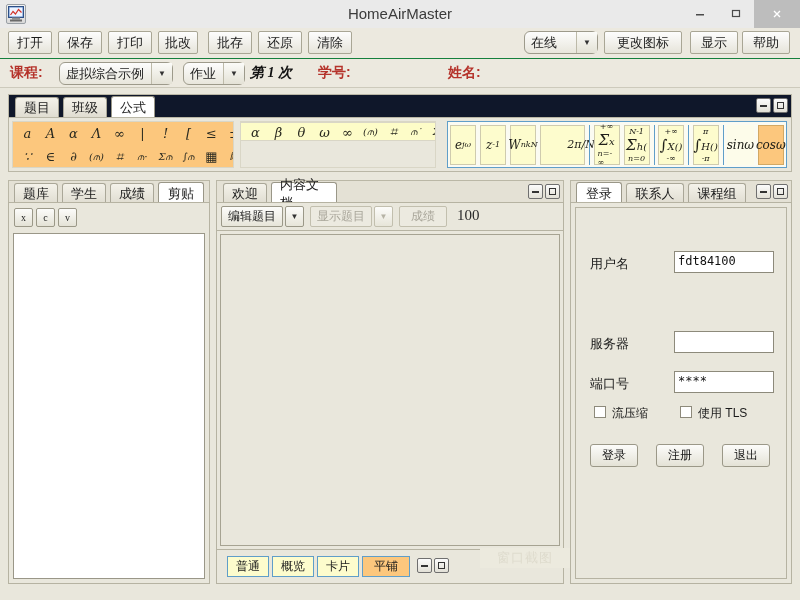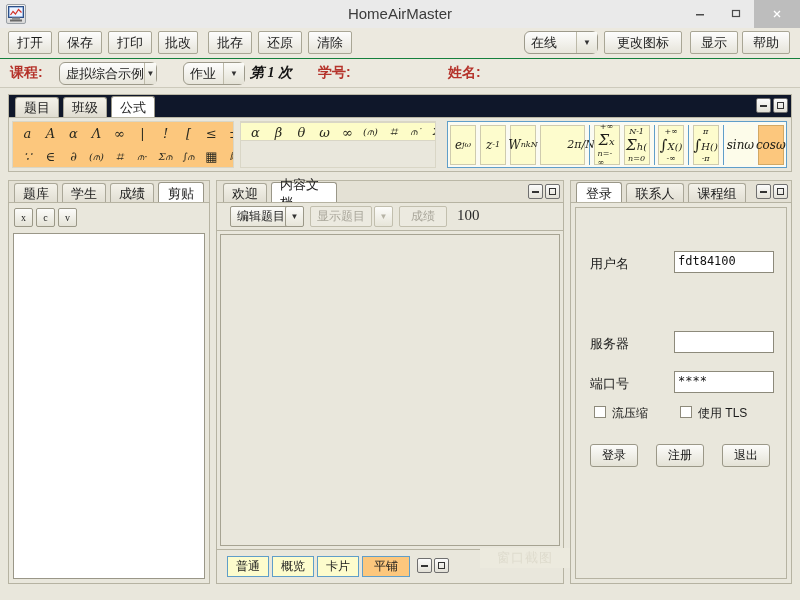--- a/index.html
+++ b/index.html
@@ -328,21 +328,21 @@
       <span class="cb-text">在线</span>
       <span class="cb-arrow">▼</span>
     </div>
     <div class="tb-btn" style="left:604px;width:78px;">更改图标</div>
     <div class="tb-btn" style="left:690px;width:48px;">显示</div>
     <div class="tb-btn" style="left:742px;width:48px;">帮助</div>
   </div>
 
   <div class="courserow">
     <div class="lbl-red" style="left:10px;">课程:</div>
-    <div class="combo" style="left:59px;top:3px;width:98px;">
+    <div class="combo" style="left:59px;top:3px;width:114px;">
       <span class="cb-text">虚拟综合示例</span>
       <span class="cb-arrow">▼</span>
     </div>
     <div class="combo" style="left:183px;top:3px;width:62px;">
       <span class="cb-text">作业</span>
       <span class="cb-arrow">▼</span>
     </div>
     <div class="lbl-ital" style="left:250px;">第 1 次</div>
     <div class="lbl-red" style="left:318px;">学号:</div>
     <div class="lbl-red" style="left:448px;">姓名:</div>
@@ -483,21 +483,21 @@
         <div class="mm-btn mm-min">
             <i></i>
           </div>
         <div class="mm-btn mm-max">
             <i></i>
           </div>
       </div>
     </div>
 
     <div class="mbar">
-      <div class="mbar-btn" style="left:13px;width:62px;">编辑题目</div>
+      <div class="mbar-btn" style="left:4px;width:62px;">编辑题目</div>
       <div class="mbar-arrow" style="left:68px;">▼</div>
       <div class="mbar-btn disabled" style="left:93px;width:62px;">显示题目</div>
       <div class="mbar-arrow disabled" style="left:157px;">▼</div>
       <div class="mbar-btn disabled" style="left:182px;width:48px;">成绩</div>
       <div class="score-val" style="left:240px;">100</div>
     </div>
 
     <div class="mbody">
       <div class="canvas"></div>
     </div>

